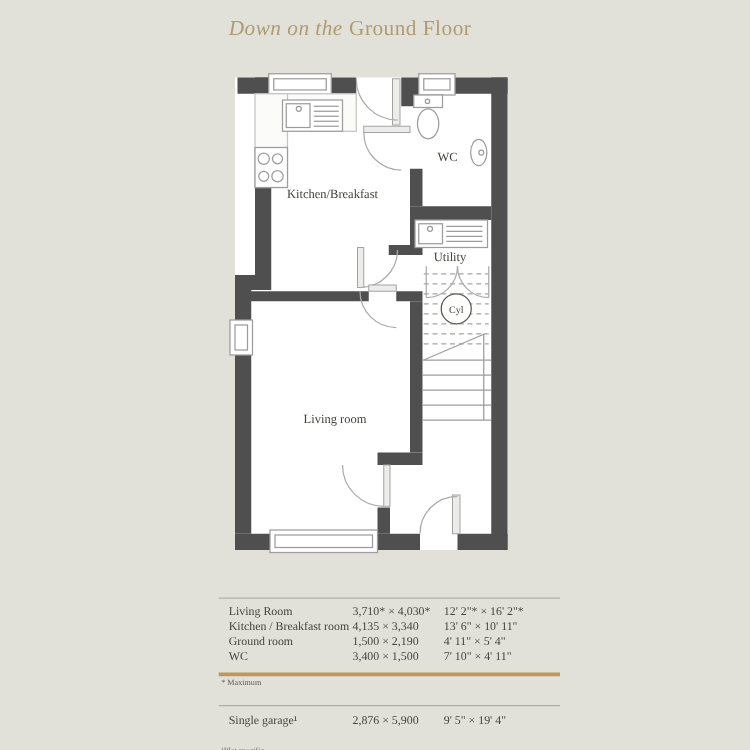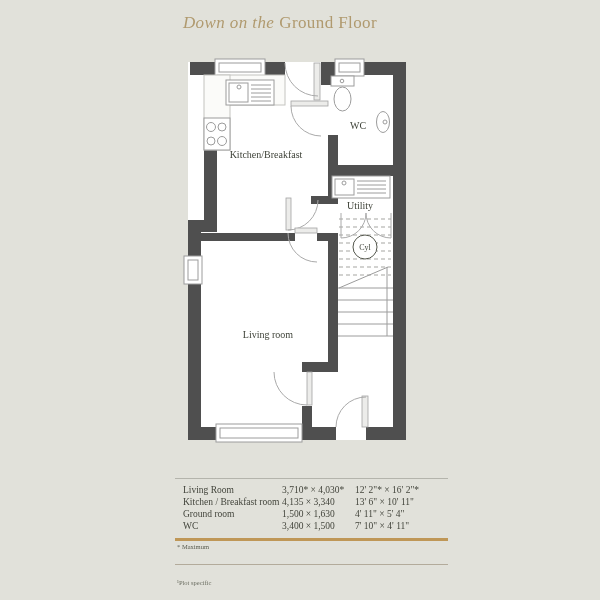--- a/index.html
+++ b/index.html
@@ -203,26 +203,33 @@
       <span>3,710* × 4,030*</span>
       <span>12' 2"* × 16' 2"*</span>
     </div>
     <div class="drow">
       <span>Kitchen / Breakfast room</span>
       <span>4,135 × 3,340</span>
       <span>13' 6" × 10' 11"</span>
     </div>
     <div class="drow">
       <span>Ground room</span>
-      <span>1,500 × 1,630</span>
+      <span>1,500 × 2,190</span>
       <span>4' 11" × 5' 4"</span>
     </div>
     <div class="drow">
       <span>WC</span>
       <span>3,400 × 1,500</span>
       <span>7' 10" × 4' 11"</span>
     </div>
   </div>
   <div class="rule-tan"></div>
   <div class="note">* Maximum</div>
   <div class="rule-thin"></div>
+  <div class="garage">
+    <div class="drow">
+      <span>Single garage¹</span>
+      <span>2,876 × 5,900</span>
+      <span>9' 5" × 19' 4"</span>
+    </div>
+  </div>
   <div class="note2">¹Plot specific</div>
 </div>
 
 </body></html>

